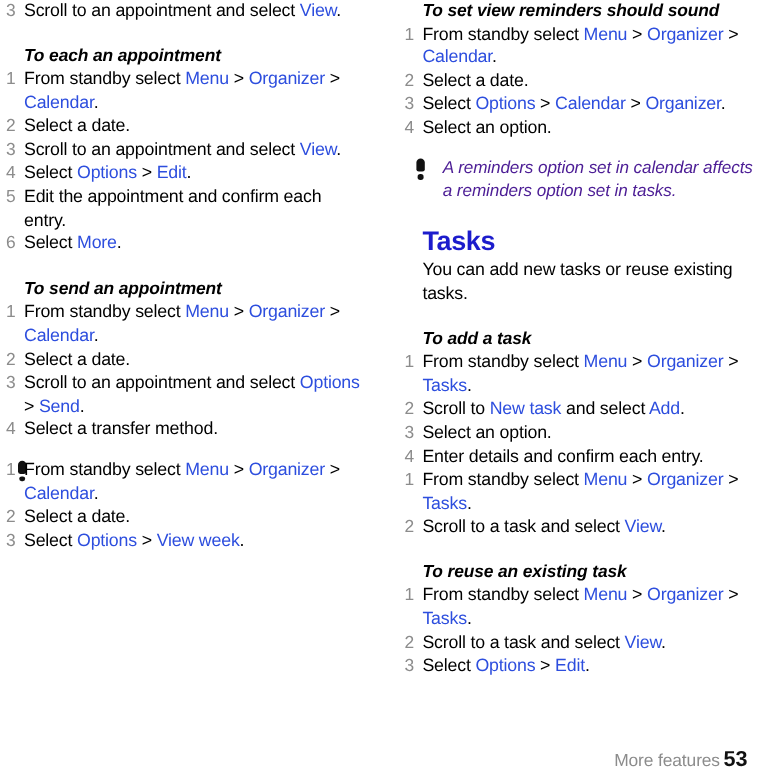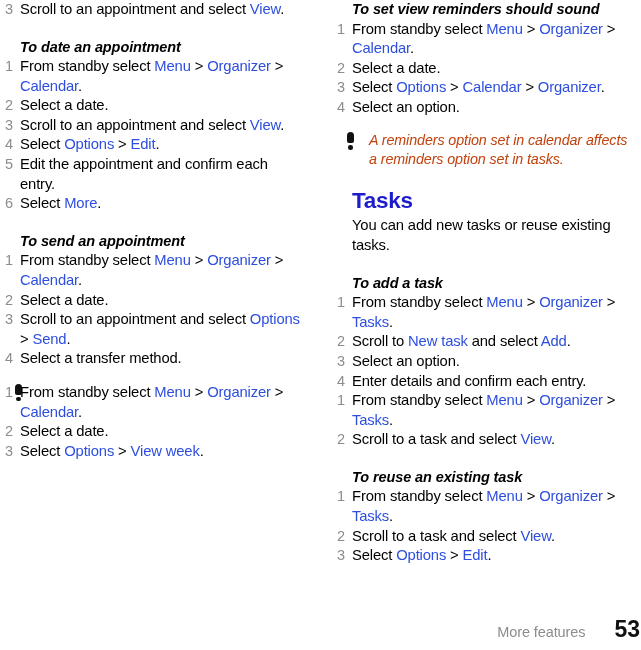--- a/index.html
+++ b/index.html
@@ -76,21 +76,21 @@
   .sep { color: #000000; }
 
   
   .note {
     position: relative;
     padding-left: 32px;
     margin-top: 14px;
     font-style: italic;
     font-size: 14.3px;
     line-height: 19px;
-    color: #c2410c;
+    color: #4c1d95;
     letter-spacing: -0.1px;
   }
   .note .note-icon {
     position: absolute;
     left: 10px;
     top: 1px;
     width: 8px;
     height: 18px;
   }
   .note .note-icon .bang-body {
@@ -125,50 +125,50 @@
     font-size: 14.8px;
     line-height: 19.6px;
     color: #000000;
     margin: 0 0 0 15px;
     letter-spacing: -0.15px;
   }
 
   
   .footer {
     position: absolute;
-    right: 1px;
+    right: 18px;
     bottom: 7px;
     display: flex;
     align-items: baseline;
-    gap: 29px;
+    gap: 3px;
   }
   .footer .f-label {
     font-size: 14.5px;
     color: #8c8c8c;
     letter-spacing: -0.1px;
   }
   .footer .f-page {
-    font-size: 23px;
+    font-size: 18px;
     font-weight: bold;
     color: #111111;
   }
 </style>
 </head>
 <body>
 
 <div class="page">
   <div class="columns">
     <div class="col col-left" id="col-left">
         <ol class="steps">
           <li>
             <span class="num">3</span>
             <span class="txt"><span class="sep">Scroll to an appointment and select </span><span class="kw">View</span><span class="sep">.</span></span>
           </li>
         </ol>
-        <div class="proc-heading gap-before">To date an appointment</div>
+        <div class="proc-heading gap-before">To each an appointment</div>
         <ol class="steps">
           <li>
             <span class="num">1</span>
             <span class="txt"><span class="sep">From standby select </span><span class="kw">Menu</span><span class="sep"> &gt; </span><span class="kw">Organizer</span><span class="sep"> &gt; </span><span class="kw">Calendar</span><span class="sep">.</span></span>
           </li>
           <li>
             <span class="num">2</span>
             <span class="txt"><span class="sep">Select a date.</span></span>
           </li>
           <li>

